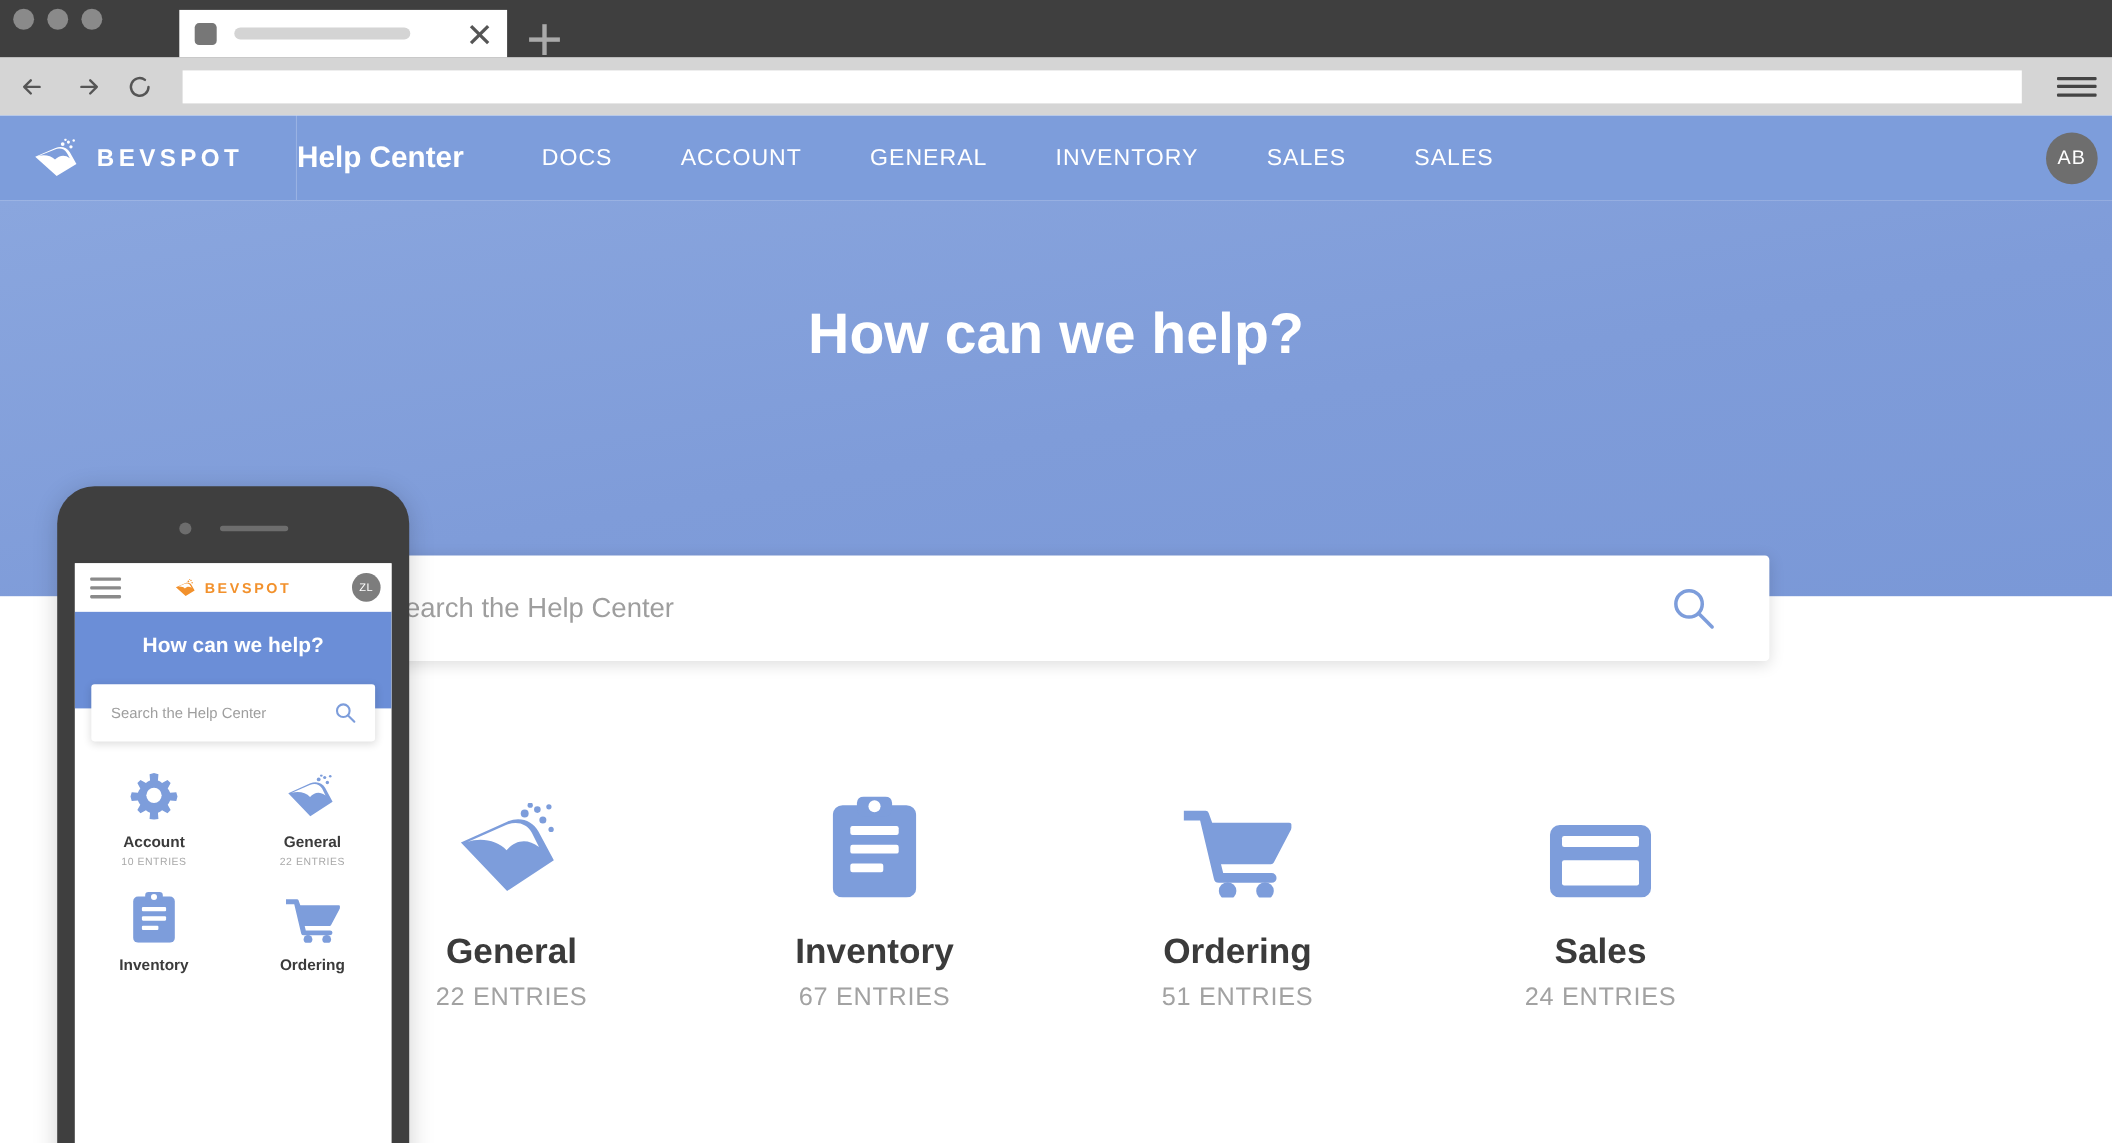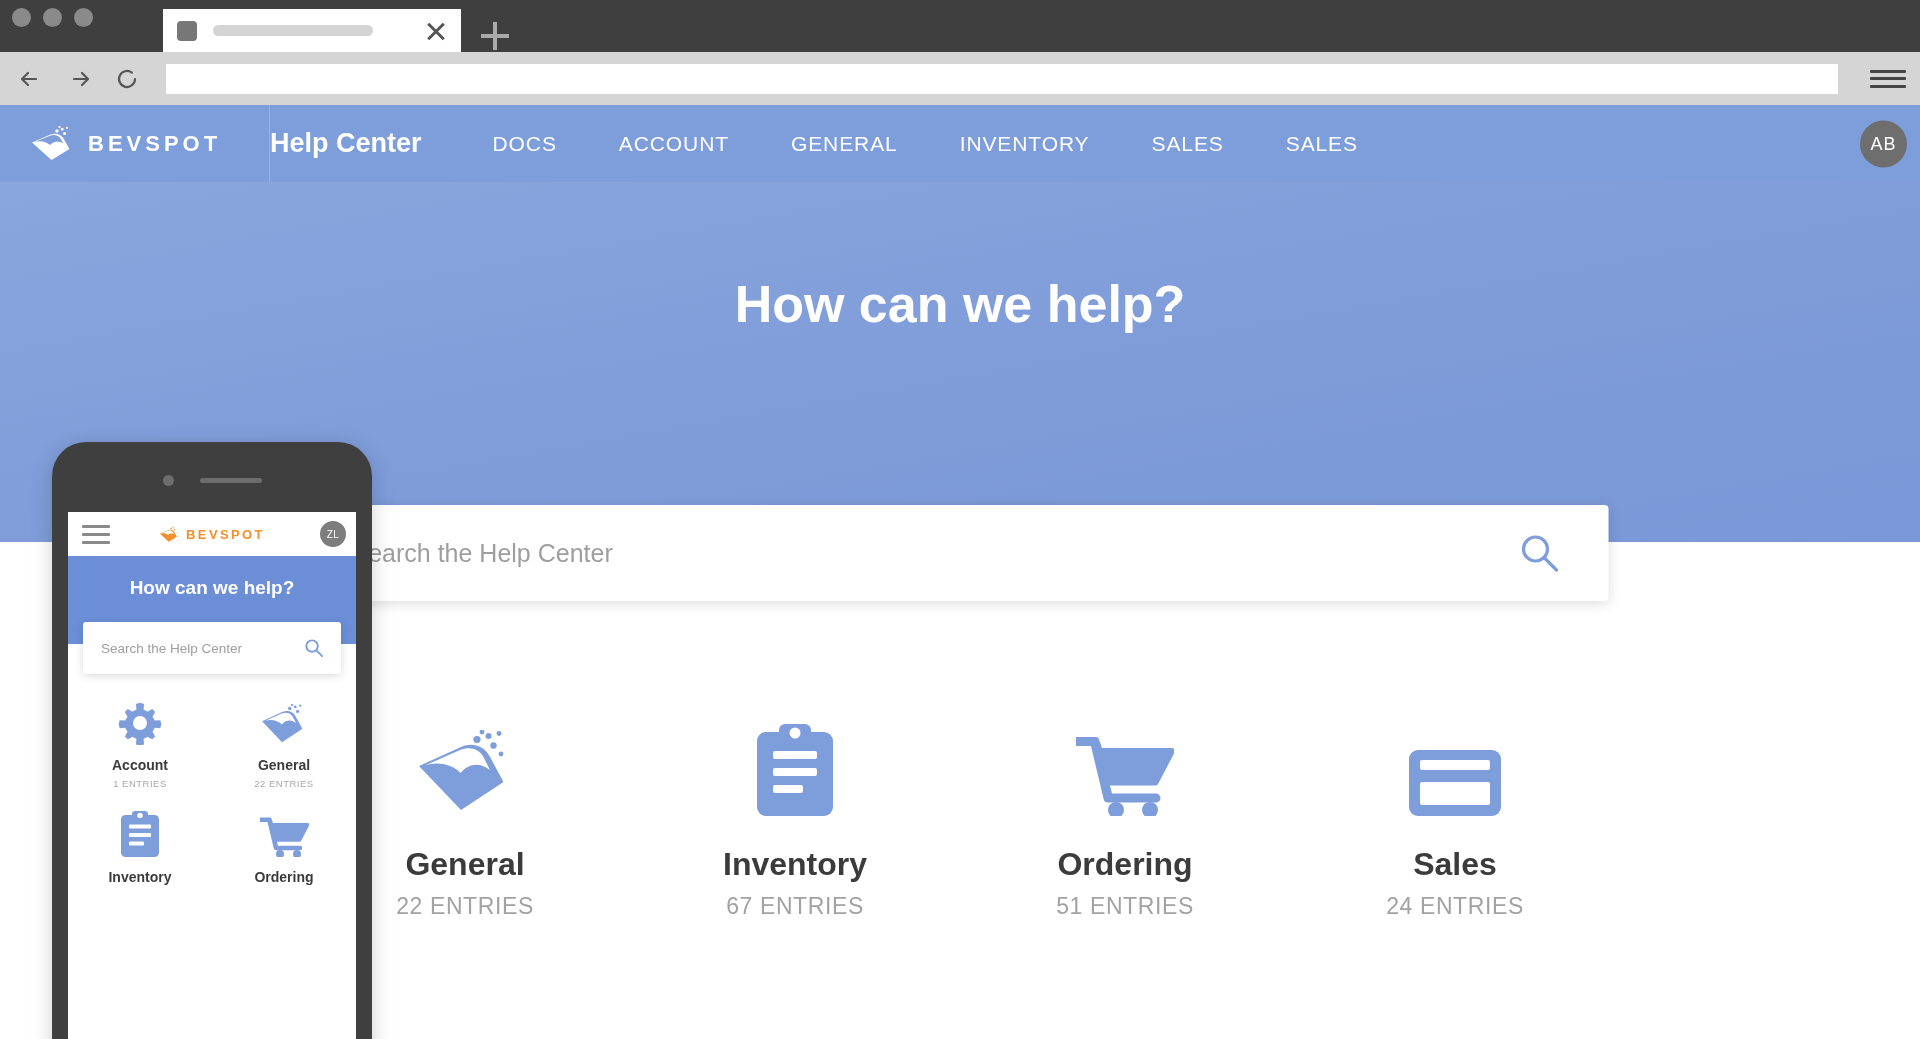--- a/index.html
+++ b/index.html
@@ -485,21 +485,21 @@
       <div class="phone-cards">
 
         <div class="phone-card">
           <span class="phone-card-icon">
             <svg viewBox="0 0 48 48" width="44" height="44" fill="currentColor">
               <path d="M24 2 l4.4 1.2 -0.5 6.1 a15 15 0 0 1 4.1 2.4 l5.4-2.9 3.1 3.1 -2.9 5.4 a15 15 0 0 1 2.4 4.1 l6.1-0.5 1.2 4.4 -1.2 4.4 -6.1-0.5 a15 15 0 0 1 -2.4 4.1 l2.9 5.4 -3.1 3.1 -5.4-2.9 a15 15 0 0 1 -4.1 2.4 l0.5 6.1 -4.4 1.2 -4.4-1.2 0.5-6.1 a15 15 0 0 1 -4.1 -2.4 l-5.4 2.9 -3.1-3.1 2.9-5.4 a15 15 0 0 1 -2.4 -4.1 l-6.1 0.5 -1.2-4.4 1.2-4.4 6.1 0.5 a15 15 0 0 1 2.4 -4.1 l-2.9-5.4 3.1-3.1 5.4 2.9 a15 15 0 0 1 4.1 -2.4 l-0.5-6.1 Z"></path>
               <circle cx="24" cy="24" r="7.6" fill="#ffffff"></circle>
             </svg>
           </span>
           <span class="phone-card-title">Account</span>
-          <span class="phone-card-entries">1 ENTRIES</span>
+          <span class="phone-card-entries">10 ENTRIES</span>
         </div>
 
         <div class="phone-card">
           <span class="phone-card-icon">
             <svg viewBox="0 0 100 86" width="48" height="41">
               <g fill="currentColor">
                 <path d="M4 36 L46 17 C57 12 69 15.5 74.5 26 L88.5 52 L46 80 Z"></path>
                 <path d="M10 35.5 L45 20 C54.5 16 64 18.5 68.5 27 L75 40 C64 31.5 53 34 45.5 43 C37.5 34 22 31 10 35.5 Z" fill="#ffffff"></path>
                 <circle cx="62" cy="9.5" r="3.6"></circle>
                   <circle cx="73.5" cy="6" r="3"></circle>

